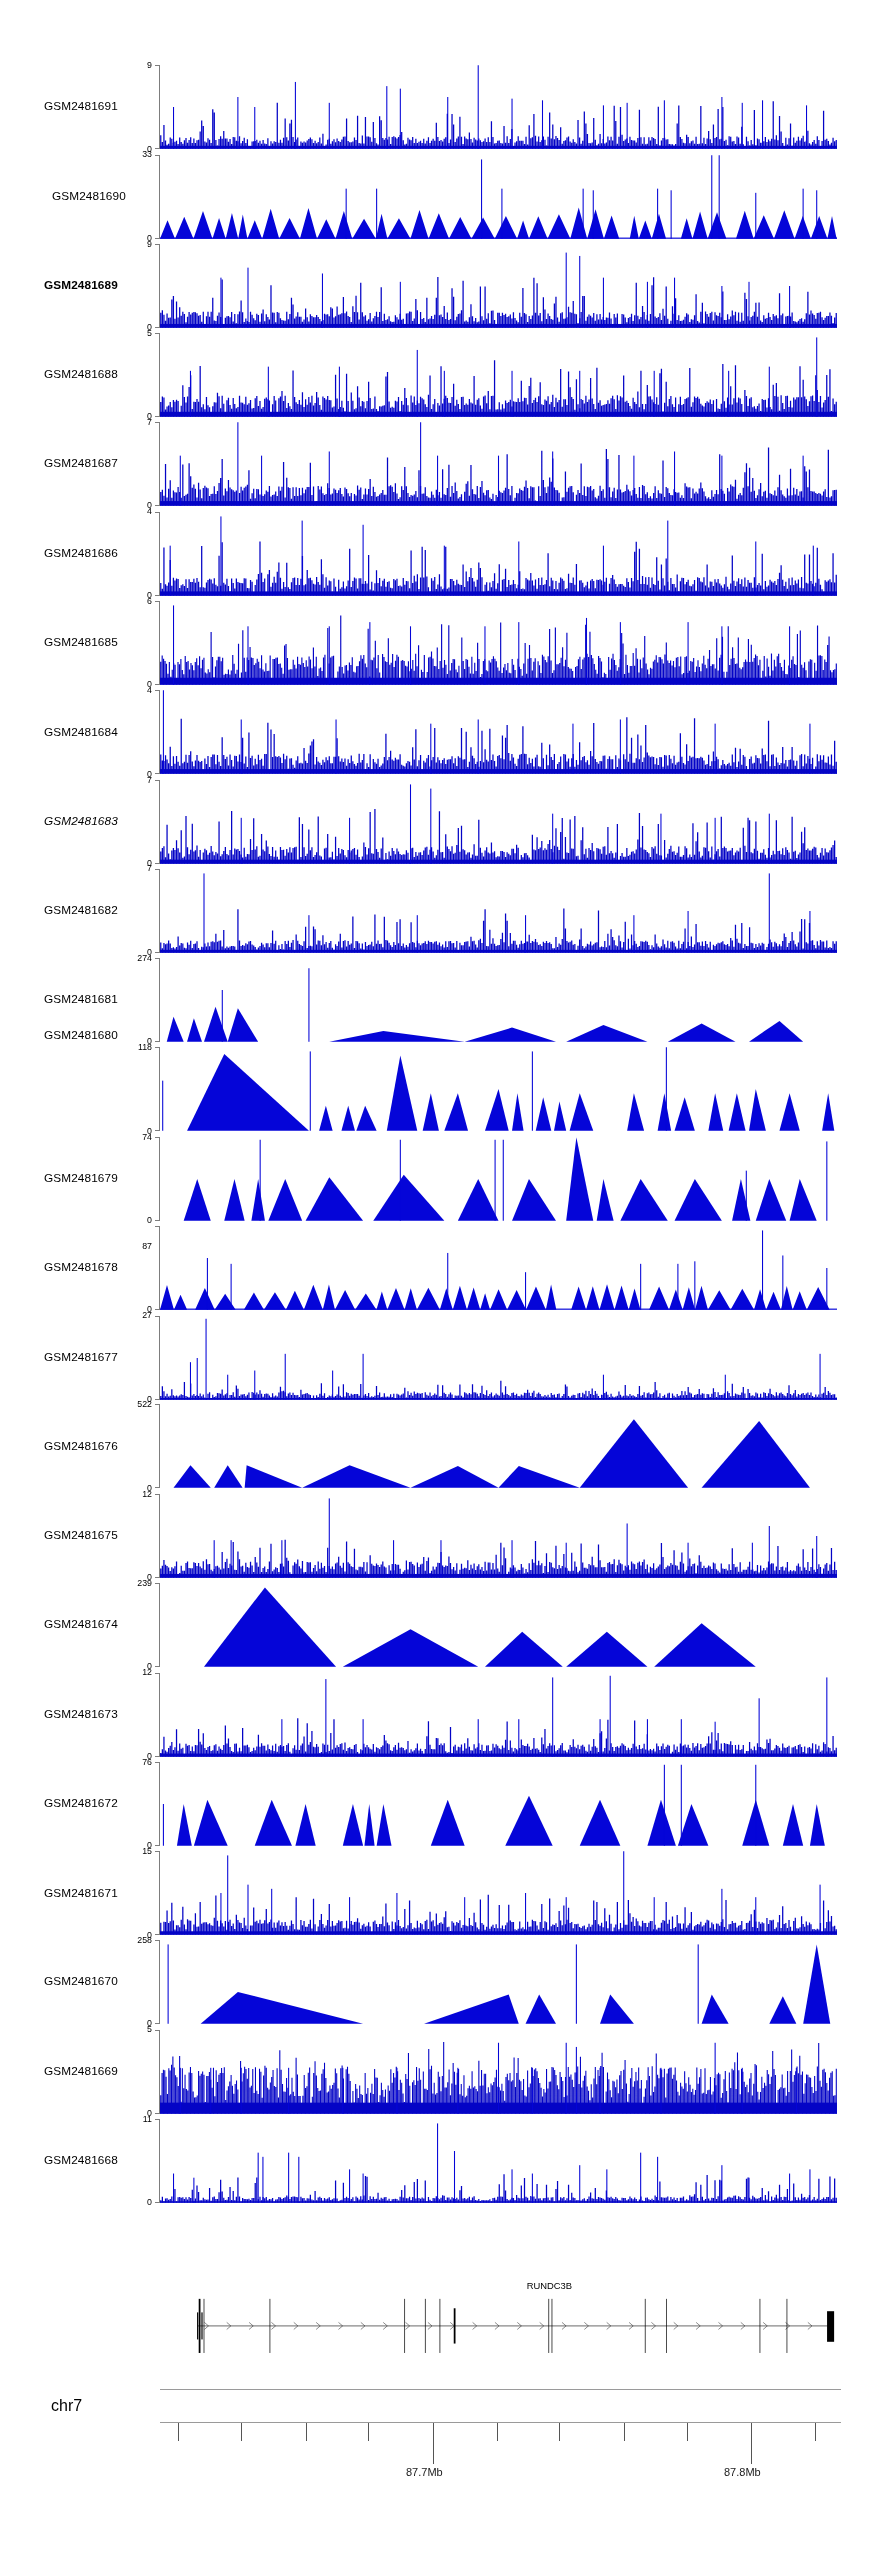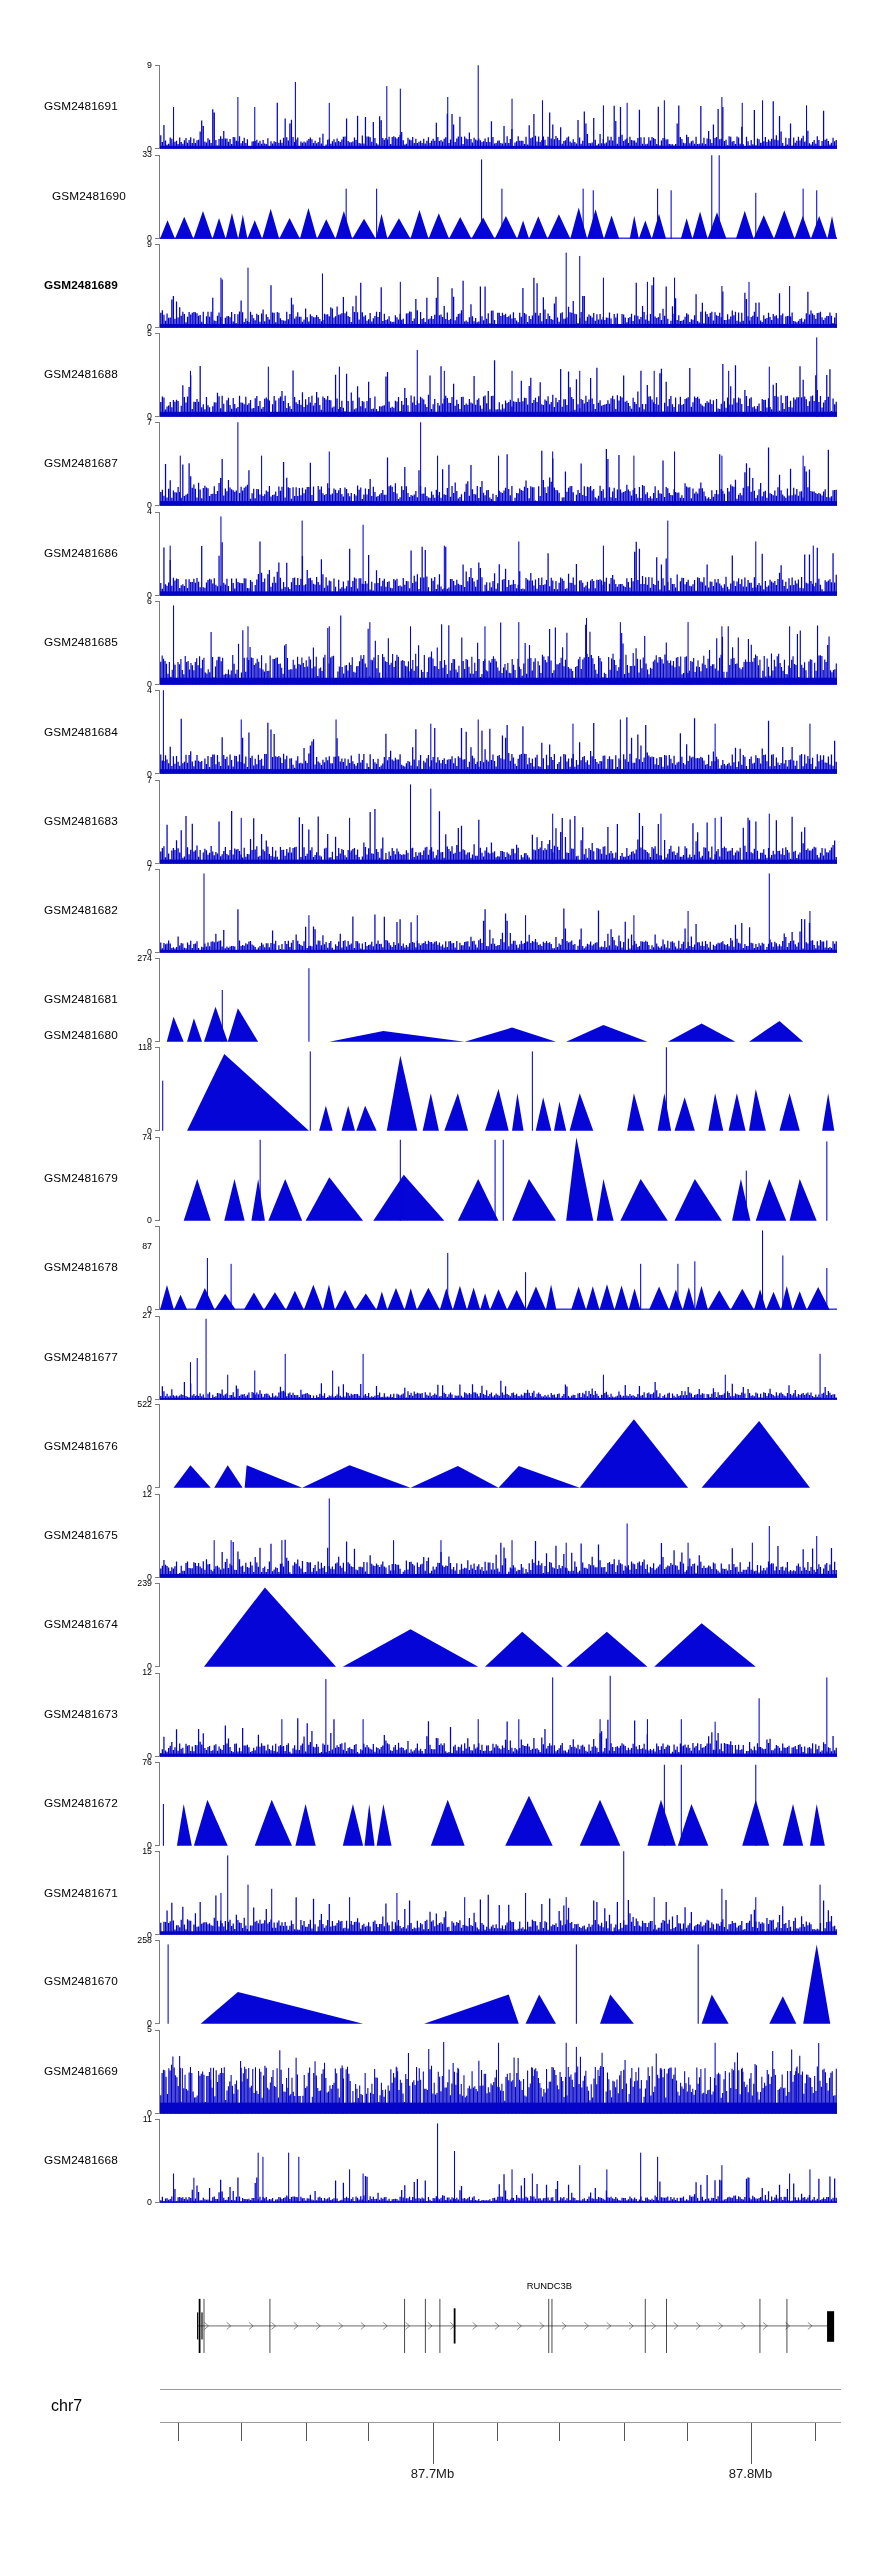--- a/index.html
+++ b/index.html
@@ -5,21 +5,21 @@
   html,body{margin:0;padding:0;background:#fff;}
   body{width:882px;height:2576px;position:relative;font-family:"Liberation Sans",sans-serif;overflow:hidden;}
   .abs{position:absolute;}
   .gsm-label{font-size:11.8px;color:#000;letter-spacing:0.1px;white-space:nowrap;}
   .ylab{font-size:8.8px;color:#000;text-align:right;width:36px;height:10.6px;line-height:10.6px;}
   .vax{width:1.2px;background:#7d7d7d;}
   .htick{height:1.2px;background:#7d7d7d;width:5.3px;}
   .axis-line{height:1.2px;background:#9a9a9a;}
   .chr-label{font-size:16px;color:#000;}
   .mtick{width:0.6px;background:#555;}
-  .mb-label{font-size:13px;color:#1a1a1a;width:53px;text-align:center;}
+  .mb-label{font-size:11px;color:#1a1a1a;width:53px;}
   .gene-title{font-size:9.4px;color:#000;width:106px;text-align:center;}
   svg{display:block;}
 </style>
 </head>
 <body>
 
 <div id="tracks-root" class="abs" style="left:0;top:0;">
     <div class="abs gsm-label" style="left: 44px; top: 99px;">GSM2481691</div>
     <div class="abs ylab" style="left: 116px; top: 60px;">9</div>
     <div class="abs ylab" style="left: 116px; top: 144px;">0</div>
@@ -190,21 +190,21 @@
       <rect x="4.9" y="0.0" width="1.8" height="142.0" fill="#0505d8"></rect>
       <rect x="137.2" y="49.7" width="1.8" height="92.3" fill="#0505d8"></rect>
       <rect x="298.4" y="49.7" width="1.8" height="92.3" fill="#0505d8"></rect>
       <rect x="459.5" y="56.8" width="1.8" height="85.2" fill="#0505d8"></rect>
       <rect x="540.1" y="49.7" width="1.8" height="92.3" fill="#0505d8"></rect>
       <rect x="701.2" y="56.8" width="1.8" height="85.2" fill="#0505d8"></rect>
       <rect x="781.8" y="49.7" width="1.8" height="92.3" fill="#0505d8"></rect>
       <rect x="942.9" y="56.8" width="1.8" height="85.2" fill="#0505d8"></rect>
       <rect x="1104.1" y="56.8" width="1.8" height="85.2" fill="#0505d8"></rect>
     </svg>
-    <div class="abs gsm-label" style="left: 44px; top: 814px;">GSM2481683</div>
+    <div class="abs gsm-label" style="left: 44px; top: 814px; font-style: italic;">GSM2481683</div>
     <div class="abs ylab" style="left: 116px; top: 775px;">7</div>
     <div class="abs ylab" style="left: 116px; top: 858px;">0</div>
     <div class="abs htick" style="left: 155px; top: 780px;"></div>
     <div class="abs htick" style="left: 155px; top: 863px;"></div>
     <div class="abs vax" style="left: 159px; top: 780px; height: 84px;"></div>
     <svg width="677" height="84" viewBox="0 0 1151 142" style="position: absolute; left: 160px; top: 780px;">
       <path d="M1.3,142V121.1M4.0,142V115.2M6.7,142V112.2M9.4,142V131.0M12.0,142V75.6M14.7,142V124.4M17.4,142V134.5M20.1,142V119.6M22.8,142V115.0M25.4,142V118.6M28.1,142V102.2M30.8,142V115.6M33.5,142V122.9M36.1,142V85.1M38.8,142V131.8M41.5,142V129.5M44.2,142V60.6M46.8,142V113.9M49.5,142V125.8M52.2,142V118.0M54.9,142V73.9M57.6,142V121.2M60.2,142V118.9M62.9,142V110.8M65.6,142V129.9M68.3,142V118.4M70.9,142V137.2M73.6,142V122.9M76.3,142V116.3M79.0,142V119.2M81.6,142V126.6M84.3,142V123.4M87.0,142V111.8M89.7,142V121.1M92.3,142V127.7M95.0,142V122.0M97.7,142V124.4M100.4,142V70.2M103.1,142V129.2M105.7,142V125.8M108.4,142V120.2M111.1,142V113.3M113.8,142V125.3M116.4,142V127.6M119.1,142V118.6M121.8,142V52.1M124.5,142V126.2M127.1,142V116.1M129.8,142V117.8M132.5,142V117.0M135.2,142V120.4M137.9,142V126.1M140.5,142V131.4M143.2,142V114.9M145.9,142V130.0M148.6,142V125.6M151.2,142V126.0M153.9,142V100.0M156.6,142V118.5M159.3,142V64.5M161.9,142V117.9M164.6,142V112.4M167.3,142V130.2M170.0,142V128.2M172.7,142V91.4M175.3,142V117.8M178.0,142V120.7M180.7,142V102.5M183.4,142V112.5M186.0,142V125.4M188.7,142V128.6M191.4,142V113.4M194.1,142V130.1M196.7,142V119.6M199.4,142V129.9M202.1,142V135.2M204.8,142V113.7M207.4,142V118.6M210.1,142V118.1M212.8,142V128.2M215.5,142V117.0M218.2,142V122.8M220.8,142V113.8M223.5,142V122.8M226.2,142V115.3M228.9,142V113.9M231.5,142V112.9M234.2,142V135.3M236.9,142V63.1M239.6,142V130.7M242.2,142V74.4M244.9,142V114.0M247.6,142V128.9M250.3,142V125.0M253.0,142V83.7M255.6,142V118.9M258.3,142V113.9M261.0,142V130.6M263.7,142V127.2M266.3,142V122.3M269.0,142V61.8M271.7,142V127.8M274.4,142V129.5M277.0,142V139.0M279.7,142V116.1M282.4,142V114.6M285.1,142V91.4M287.8,142V131.5M290.4,142V131.1M293.1,142V121.7M295.8,142V134.9M298.5,142V96.1M301.1,142V128.7M303.8,142V115.2M306.5,142V124.6M309.2,142V116.8M311.8,142V118.8M314.5,142V127.5M317.2,142V130.9M319.9,142V118.8M322.5,142V122.7M325.2,142V119.3M327.9,142V116.9M330.6,142V115.2M333.3,142V126.6M335.9,142V117.7M338.6,142V130.7M341.3,142V136.3M344.0,142V129.5M346.6,142V105.7M349.3,142V113.6M352.0,142V126.3M354.7,142V115.6M357.3,142V54.1M360.0,142V124.0M362.7,142V125.1M365.4,142V48.9M368.1,142V116.7M370.7,142V122.2M373.4,142V131.8M376.1,142V116.2M378.8,142V97.5M381.4,142V136.7M384.1,142V123.7M386.8,142V134.3M389.5,142V121.1M392.1,142V128.2M394.8,142V115.0M397.5,142V120.3M400.2,142V125.9M402.9,142V115.9M405.5,142V121.2M408.2,142V125.2M410.9,142V126.9M413.6,142V125.7M416.2,142V126.2M418.9,142V119.0M421.6,142V123.4M424.3,142V137.5M426.9,142V115.7M429.6,142V114.9M432.3,142V130.4M435.0,142V122.2M437.6,142V128.3M440.3,142V123.0M443.0,142V122.5M445.7,142V127.2M448.4,142V119.3M451.0,142V114.4M453.7,142V113.1M456.4,142V126.7M459.1,142V118.0M461.7,142V114.0M464.4,142V121.1M467.1,142V131.9M469.8,142V127.4M472.4,142V118.2M475.1,142V52.6M477.8,142V122.4M480.5,142V122.1M483.2,142V131.8M485.8,142V92.0M488.5,142V112.7M491.2,142V116.7M493.9,142V120.9M496.5,142V112.1M499.2,142V124.9M501.9,142V123.2M504.6,142V109.9M507.2,142V81.0M509.9,142V121.6M512.6,142V77.4M515.3,142V117.2M518.0,142V118.9M520.6,142V126.1M523.3,142V123.0M526.0,142V122.4M528.7,142V131.7M531.3,142V126.1M534.0,142V109.0M536.7,142V128.4M539.4,142V128.2M542.0,142V67.1M544.7,142V114.9M547.4,142V123.3M550.1,142V129.7M552.7,142V119.3M555.4,142V113.9M558.1,142V122.9M560.8,142V124.6M563.5,142V105.7M566.1,142V123.0M568.8,142V120.8M571.5,142V131.1M574.2,142V129.4M576.8,142V129.6M579.5,142V120.4M582.2,142V120.1M584.9,142V121.9M587.5,142V130.6M590.2,142V122.5M592.9,142V124.8M595.6,142V127.6M598.3,142V116.4M600.9,142V116.3M603.6,142V124.3M606.3,142V109.6M609.0,142V114.9M611.6,142V136.6M614.3,142V127.2M617.0,142V130.9M619.7,142V124.0M622.3,142V123.9M625.0,142V127.5M627.7,142V131.4M630.4,142V136.1M633.1,142V92.8M635.7,142V117.8M638.4,142V119.1M641.1,142V97.1M643.8,142V116.7M646.4,142V114.5M649.1,142V103.5M651.8,142V119.1M654.5,142V115.5M657.1,142V118.2M659.8,142V108.4M662.5,142V101.6M665.2,142V117.0M667.8,142V122.5M670.5,142V111.3M673.2,142V81.7M675.9,142V113.0M678.6,142V118.4M681.2,142V87.8M683.9,142V64.1M686.6,142V133.3M689.3,142V96.5M691.9,142V122.7M694.6,142V123.6M697.3,142V66.9M700.0,142V116.2M702.6,142V116.3M705.3,142V60.9M708.0,142V129.2M710.7,142V128.3M713.4,142V136.2M716.0,142V101.9M718.7,142V79.8M721.4,142V125.7M724.1,142V116.5M726.7,142V131.8M729.4,142V115.2M732.1,142V118.5M734.8,142V106.5M737.4,142V120.7M740.1,142V136.7M742.8,142V115.4M745.5,142V116.2M748.2,142V117.4M750.8,142V124.9M753.5,142V112.9M756.2,142V112.4M758.9,142V126.8M761.5,142V79.3M764.2,142V124.0M766.9,142V120.2M769.6,142V124.2M772.2,142V131.8M774.9,142V123.0M777.6,142V74.2M780.3,142V137.5M782.9,142V128.6M785.6,142V123.8M788.3,142V130.2M791.0,142V130.2M793.7,142V115.1M796.3,142V128.9M799.0,142V126.7M801.7,142V121.5M804.4,142V120.9M807.0,142V124.7M809.7,142V117.8M812.4,142V100.7M815.1,142V55.5M817.7,142V114.5M820.4,142V77.8M823.1,142V117.7M825.8,142V118.4M828.5,142V121.9M831.1,142V124.1M833.8,142V130.7M836.5,142V113.6M839.2,142V116.0M841.8,142V112.4M844.5,142V125.0M847.2,142V74.3M849.9,142V127.7M852.5,142V127.8M855.2,142V137.4M857.9,142V101.5M860.6,142V131.5M863.3,142V124.9M865.9,142V116.9M868.6,142V111.5M871.3,142V121.4M874.0,142V120.9M876.6,142V127.3M879.3,142V123.4M882.0,142V112.7M884.7,142V129.9M887.3,142V129.9M890.0,142V127.1M892.7,142V112.4M895.4,142V115.7M898.0,142V131.2M900.7,142V126.2M903.4,142V130.5M906.1,142V73.3M908.8,142V126.8M911.4,142V103.8M914.1,142V88.5M916.8,142V121.0M919.5,142V131.2M922.1,142V128.4M924.8,142V113.9M927.5,142V114.8M930.2,142V72.0M932.8,142V120.6M935.5,142V131.5M938.2,142V112.7M940.9,142V135.0M943.6,142V125.9M946.2,142V120.9M948.9,142V117.0M951.6,142V129.8M954.3,142V62.2M956.9,142V115.1M959.6,142V112.8M962.3,142V115.3M965.0,142V121.1M967.6,142V119.9M970.3,142V119.5M973.0,142V115.4M975.7,142V127.5M978.4,142V122.9M981.0,142V119.4M983.7,142V121.1M986.4,142V114.7M989.1,142V137.9M991.7,142V80.8M994.4,142V111.3M997.1,142V121.9M999.8,142V63.6M1002.4,142V68.2M1005.1,142V122.4M1007.8,142V124.0M1010.5,142V116.3M1013.1,142V70.2M1015.8,142V119.7M1018.5,142V133.4M1021.2,142V123.3M1023.9,142V123.4M1026.5,142V117.4M1029.2,142V126.7M1031.9,142V131.6M1034.6,142V115.0M1037.2,142V131.5M1039.9,142V127.3M1042.6,142V120.0M1045.3,142V125.9M1047.9,142V68.2M1050.6,142V120.3M1053.3,142V120.0M1056.0,142V125.8M1058.7,142V115.5M1061.3,142V127.3M1064.0,142V113.9M1066.7,142V118.5M1069.4,142V122.8M1072.0,142V133.5M1074.7,142V62.0M1077.4,142V121.7M1080.1,142V120.0M1082.7,142V132.0M1085.4,142V126.4M1088.1,142V122.7M1090.8,142V87.6M1093.5,142V107.3M1096.1,142V80.1M1098.8,142V118.7M1101.5,142V116.1M1104.2,142V119.5M1106.8,142V119.6M1109.5,142V116.6M1112.2,142V113.1M1114.9,142V114.4M1117.5,142V127.1M1120.2,142V131.3M1122.9,142V123.3M1125.6,142V115.2M1128.2,142V128.0M1130.9,142V116.1M1133.6,142V122.5M1136.3,142V123.0M1139.0,142V118.9M1141.6,142V114.2M1144.3,142V109.9M1147.0,142V102.3M1149.7,142V130.3" stroke="#0404c6" stroke-width="2.14" fill="none"></path>
       <rect x="0" y="135.042" width="1151" height="6.958" fill="#0404c6"></rect>
       <rect x="137.2" y="63.9" width="1.8" height="78.1" fill="#0505d8"></rect>
       <rect x="321.4" y="63.9" width="1.8" height="78.1" fill="#0505d8"></rect>

